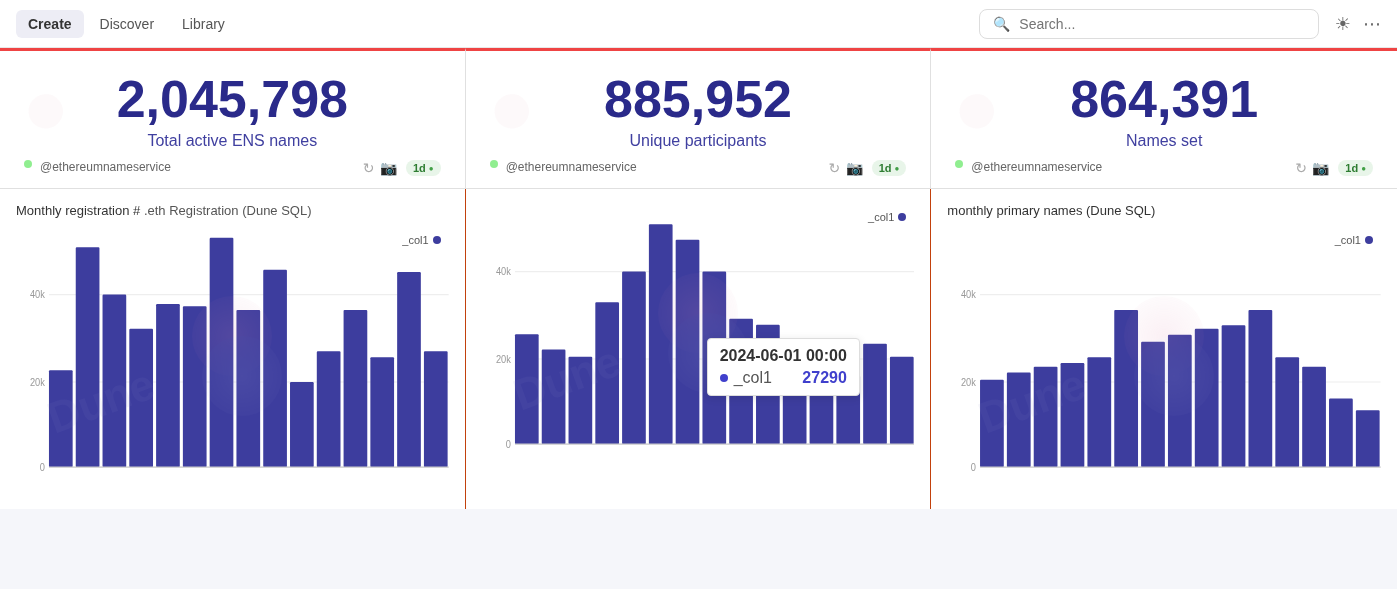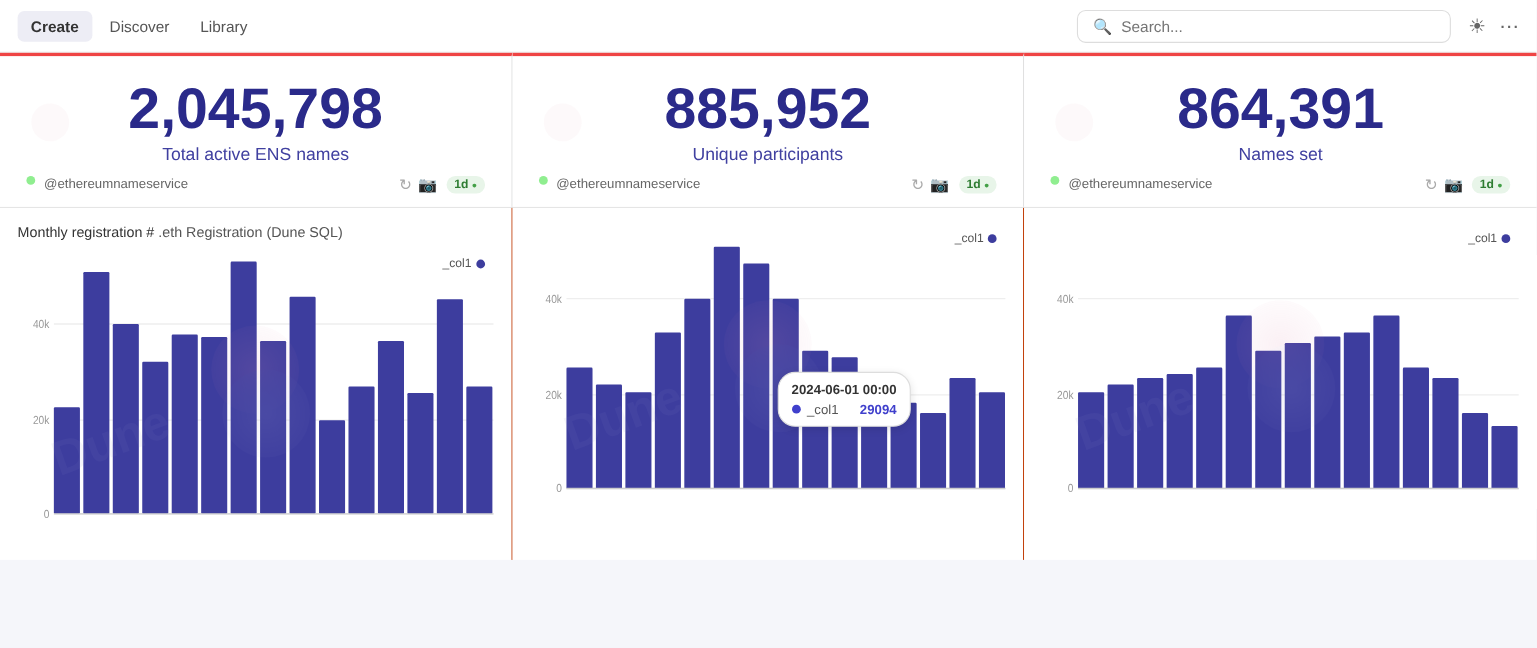--- a/index.html
+++ b/index.html
@@ -89,22 +89,22 @@
     .chart-title {
       font-size: 13px; color: #333; margin-bottom: 8px; font-weight: 500;
     }
     .chart-title a { color: #4040cc; text-decoration: underline; }
     .chart-area { position: relative; height: 260px; }
     .chart-svg { width: 100%; height: 100%; }
 
     
     .tooltip-box {
       position: absolute; background: #fff;
-      border: 1px solid #ddd; border-radius: 16px;
-      padding: 8px 12px; font-size: 12px; color: #333;
+      border: 1px solid #ddd; border-radius: 4px;
+      padding: 8px 12px; font-size: 16px; color: #333;
       box-shadow: 0 2px 8px rgba(0,0,0,0.12);
       pointer-events: none; z-index: 10;
       left: 52%; top: 52%;
     }
     .tooltip-date { font-weight: 600; margin-bottom: 4px; }
     .tooltip-row { display: flex; align-items: center; gap: 6px; }
     .tooltip-dot { width: 8px; height: 8px; border-radius: 50%; background: #4040cc; }
     .tooltip-key { color: #555; }
     .tooltip-val { color: #4040cc; font-weight: 700; margin-left: auto; }
 
@@ -262,31 +262,32 @@
       <div class="chart-legend">
         <span style="font-size:11px;color:#555;">_col1</span>
         <span class="legend-dot"></span>
       </div>
       
     <div class="tooltip-box">
       <div class="tooltip-date">2024-06-01 00:00</div>
       <div class="tooltip-row">
         <span class="tooltip-dot"></span>
         <span class="tooltip-key">_col1</span>
-        <span class="tooltip-val">29094</span>
+        <span class="tooltip-val">27290</span>
       </div>
     </div>
     <div style="position: absolute; top: 50%; left: 50%; transform: translate(-50%, -50%); pointer-events: none; opacity: 0.13; width: 120px; height: 120px; z-index: 0;">
           <div style="position:relative;width:120px;height:120px;">
     <div style="position:absolute;width:80px;height:80px;border-radius:50%;background:radial-gradient(circle,#e090b0,transparent);top:0;left:20px;"></div>
     <div style="position:absolute;width:80px;height:80px;border-radius:50%;background:radial-gradient(circle,#a0a0d0,transparent);bottom:0;right:10px;"></div>
   </div>
         </div></div>
   </div>
     <div class="chart-card">
+    <div class="chart-title">monthly primary names (Dune SQL)</div>
     <div class="chart-area">
       <div class="chart-watermark">Dune</div>
       <svg class="chart-svg" viewBox="0 0 420 220" preserveAspectRatio="none">
         <line x1="32" y1="58" x2="420" y2="58" stroke="#eee" stroke-width="1"></line>
           <text x="28" y="61" font-size="9" fill="#999" text-anchor="end">40k</text>
           <line x1="32" y1="132" x2="420" y2="132" stroke="#eee" stroke-width="1"></line>
           <text x="28" y="135" font-size="9" fill="#999" text-anchor="end">20k</text>
           <line x1="32" y1="204" x2="420" y2="204" stroke="#eee" stroke-width="1"></line>
           <text x="28" y="207" font-size="9" fill="#999" text-anchor="end">0</text>
         <rect x="32" y="130" width="23" height="74" fill="#3d3d9e" rx="1"></rect>

